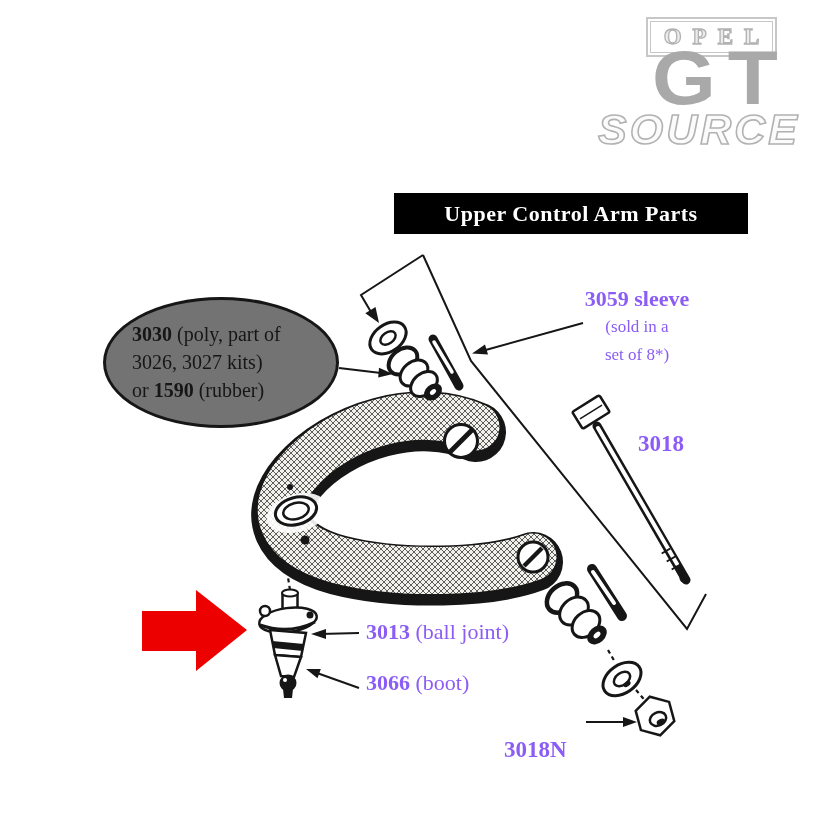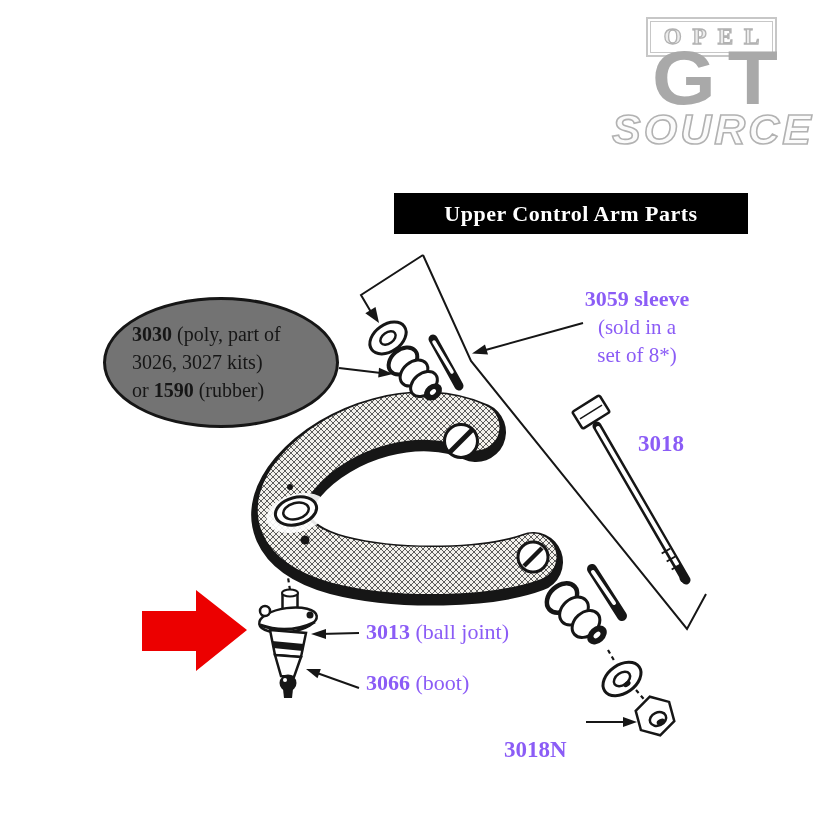--- a/index.html
+++ b/index.html
@@ -13,37 +13,37 @@
 
   .title-bar{position:absolute;left:394px;top:193px;width:354px;height:41px;background:#000;
              color:#fff;font-weight:bold;font-size:22px;text-align:center;line-height:41px;
              letter-spacing:0.5px;}
 
   .callout{position:absolute;left:103px;top:297px;width:236px;height:131px;border:3px solid #161616;
            border-radius:50%;box-sizing:border-box;font-size:20px;line-height:28px;
            padding:20px 0 0 26px;background:#737373;}
 
   .sleeve-label{left:563px;top:285px;width:148px;text-align:center;font-size:22px;line-height:28px;}
-  .sleeve-label .sub{font-size:21px;}
+  .sleeve-label .sub{font-size:17px;}
   .bolt-label{left:638px;top:431px;font-size:23px;}
   .balljoint-label{left:366px;top:619px;}
   .boot-label{left:366px;top:670px;}
   .nut-label{left:504px;top:706px;font-size:23px;margin-top:31px;}
 
   
   .opel-box{position:absolute;left:646px;top:17px;width:131px;height:40px;border:2.5px solid #c7c7c7;
             box-sizing:border-box;}
   .opel-inner{position:absolute;left:2px;top:2px;right:2px;bottom:2px;border:1.5px solid #c7c7c7;
               display:flex;align-items:center;justify-content:center;}
   .opel-text{font-family:"Liberation Serif",serif;font-weight:bold;font-size:23px;letter-spacing:11px;
              padding-left:11px;color:#ececec;-webkit-text-stroke:1.3px #b2b2b2;}
   .gt-text{position:absolute;left:648px;top:36px;width:146px;text-align:center;
            font-family:"Liberation Sans",sans-serif;font-weight:bold;font-size:82px;line-height:84px;
            color:#a9a9a9;letter-spacing:12px;transform:scaleY(0.92);}
-  .source-text{position:absolute;left:612px;top:104px;width:196px;text-align:center;
+  .source-text{position:absolute;left:598px;top:104px;width:196px;text-align:center;
                font-family:"Liberation Sans",sans-serif;font-style:italic;font-weight:bold;
                font-size:43px;line-height:50px;letter-spacing:3px;color:#fbfbfb;
                -webkit-text-stroke:1.6px #b2b2b2;}
 </style>
 </head>
 <body>
 
 <div class="stage">
 
   <svg class="art" width="840" height="840" viewBox="0 0 840 840">

